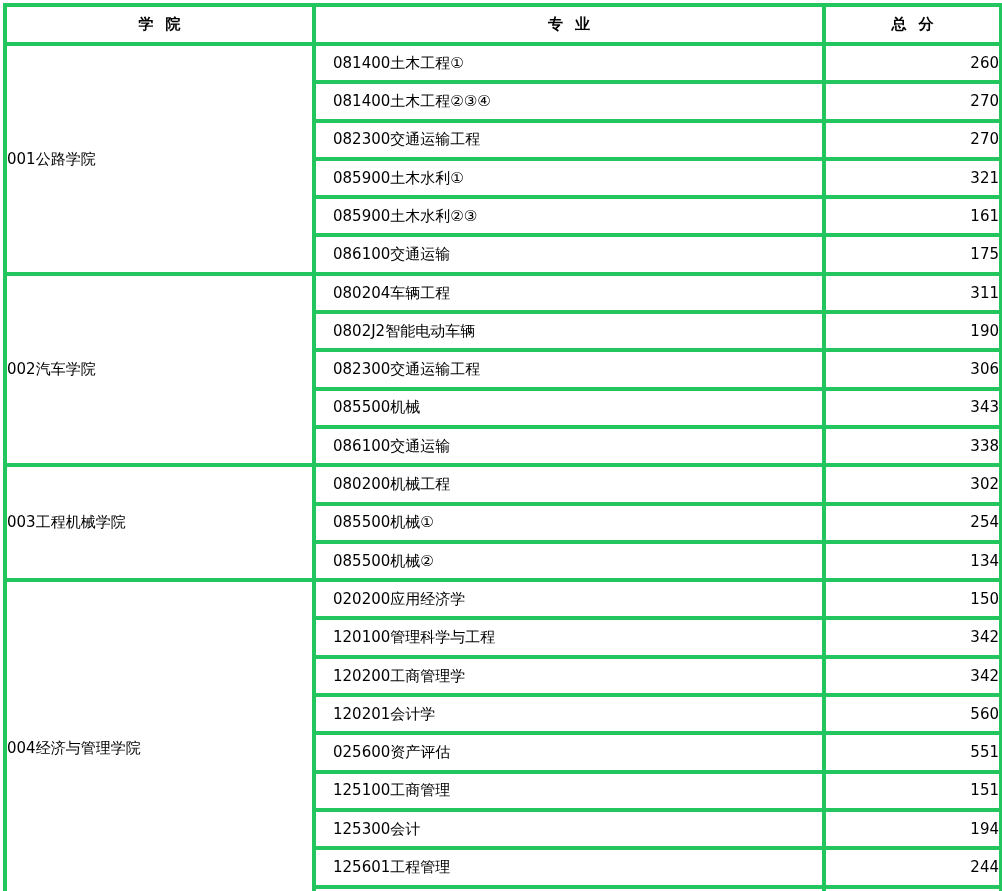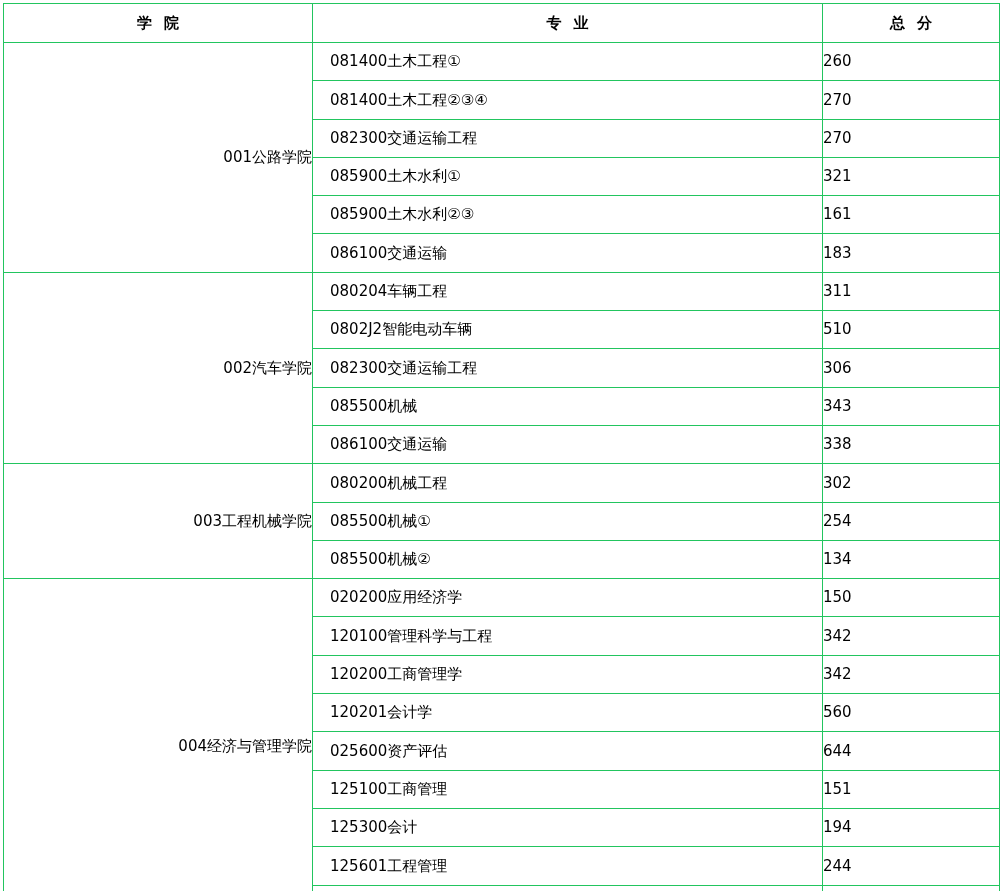--- a/index.html
+++ b/index.html
@@ -14,39 +14,39 @@
   .page { padding: 3px 0 0 3px; }
   table.score-table {
     border-collapse: collapse;
     table-layout: fixed;
     width: 996px;
   }
   col.c1 { width: 309px; }
   col.c2 { width: 510px; }
   col.c3 { width: 177px; }
   th, td {
-    border: 1px solid #22c55e;
+    border: 4px solid #22c55e;
     font-size: 15px;
     line-height: 1.25;
     vertical-align: middle;
     padding: 0;
     overflow: hidden;
     white-space: nowrap;
   }
   tr.header-row { height: 39px; }
   th {
     font-weight: bold;
     text-align: center;
     word-spacing: 7px;
     font-size: 15px;
   }
   tbody tr { height: 38.3px; }
-  td.college { text-align: right; }
+  td.college { text-align: left; }
   td.major   { text-align: left; padding-left: 17px; }
-  td.score   { text-align: left; }
+  td.score   { text-align: right; }
   tr.partial-row { height: 30px; }
 </style>
 </head>
 <body>
 
 <div class="page">
   <table class="score-table">
     <colgroup>
       <col class="c1">
       <col class="c2">
@@ -76,30 +76,30 @@
         <tr>
           <td class="major">085900土木水利①</td>
           <td class="score">321</td>
         </tr>
         <tr>
           <td class="major">085900土木水利②③</td>
           <td class="score">161</td>
         </tr>
         <tr>
           <td class="major">086100交通运输</td>
-          <td class="score">183</td>
+          <td class="score">175</td>
         </tr>
         <tr>
           <td class="college" rowspan="5">002汽车学院</td>
           <td class="major">080204车辆工程</td>
           <td class="score">311</td>
         </tr>
         <tr>
           <td class="major">0802J2智能电动车辆</td>
-          <td class="score">510</td>
+          <td class="score">190</td>
         </tr>
         <tr>
           <td class="major">082300交通运输工程</td>
           <td class="score">306</td>
         </tr>
         <tr>
           <td class="major">085500机械</td>
           <td class="score">343</td>
         </tr>
         <tr>
@@ -131,21 +131,21 @@
         <tr>
           <td class="major">120200工商管理学</td>
           <td class="score">342</td>
         </tr>
         <tr>
           <td class="major">120201会计学</td>
           <td class="score">560</td>
         </tr>
         <tr>
           <td class="major">025600资产评估</td>
-          <td class="score">644</td>
+          <td class="score">551</td>
         </tr>
         <tr>
           <td class="major">125100工商管理</td>
           <td class="score">151</td>
         </tr>
         <tr>
           <td class="major">125300会计</td>
           <td class="score">194</td>
         </tr>
         <tr>

